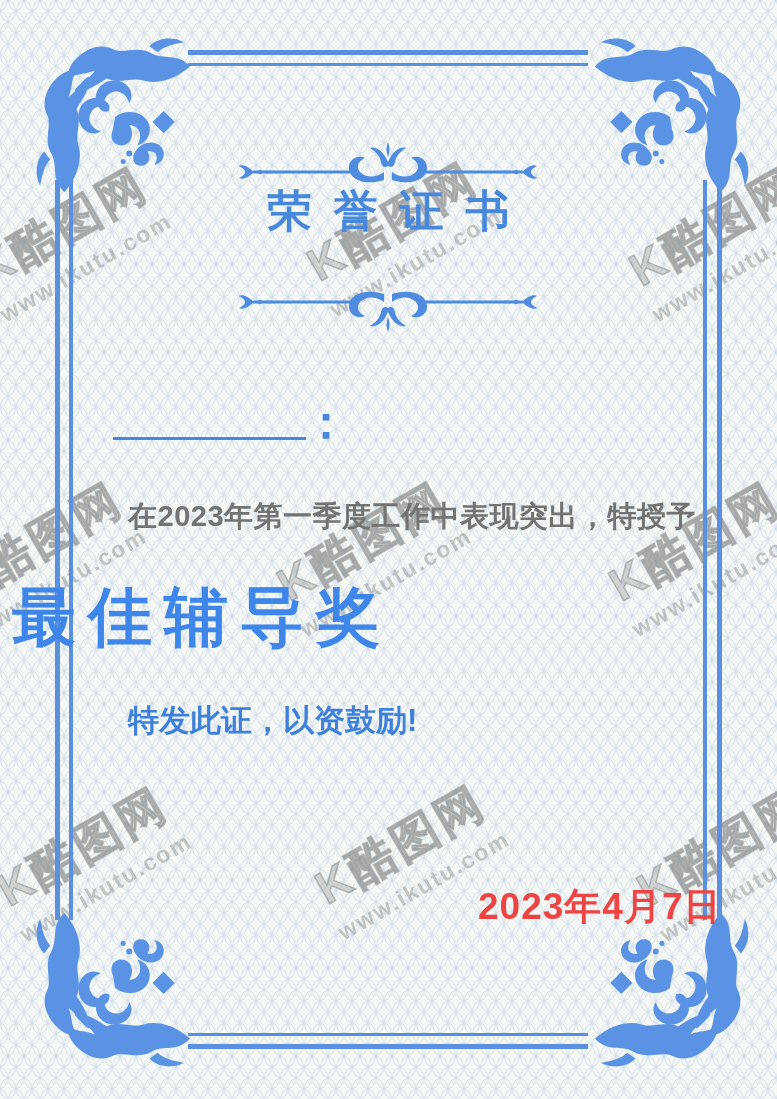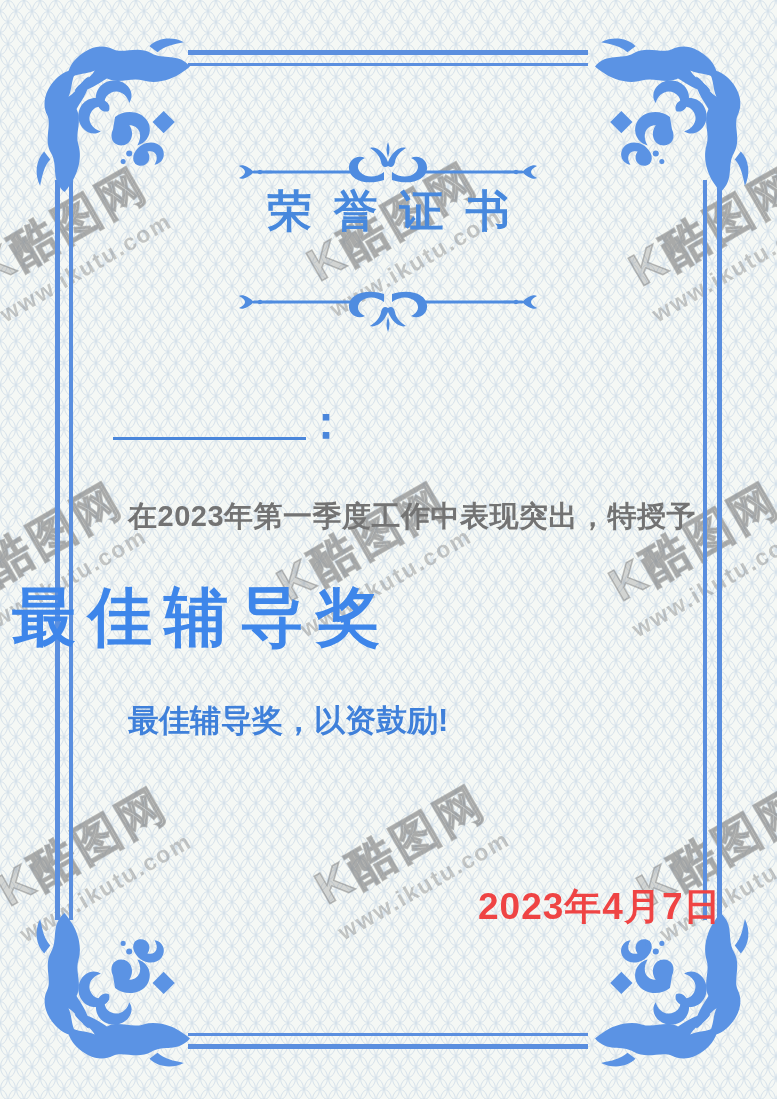--- a/index.html
+++ b/index.html
@@ -261,18 +261,18 @@
       </g>
     </svg>
 
     <div class="name-underline"></div>
     <div class="name-colon">：</div>
 
     <div class="body-line">在2023年第一季度工作中表现突出，特授予</div>
 
     <div class="award-name">最佳辅导奖</div>
 
-    <div class="closing-line">最佳辅导奖，以资鼓励!</div>
+    <div class="closing-line">特发此证，以资鼓励!</div>
 
     <div class="issue-date">2023年4月7日</div>
   </div>
 
 </div>
 
 </body></html>

